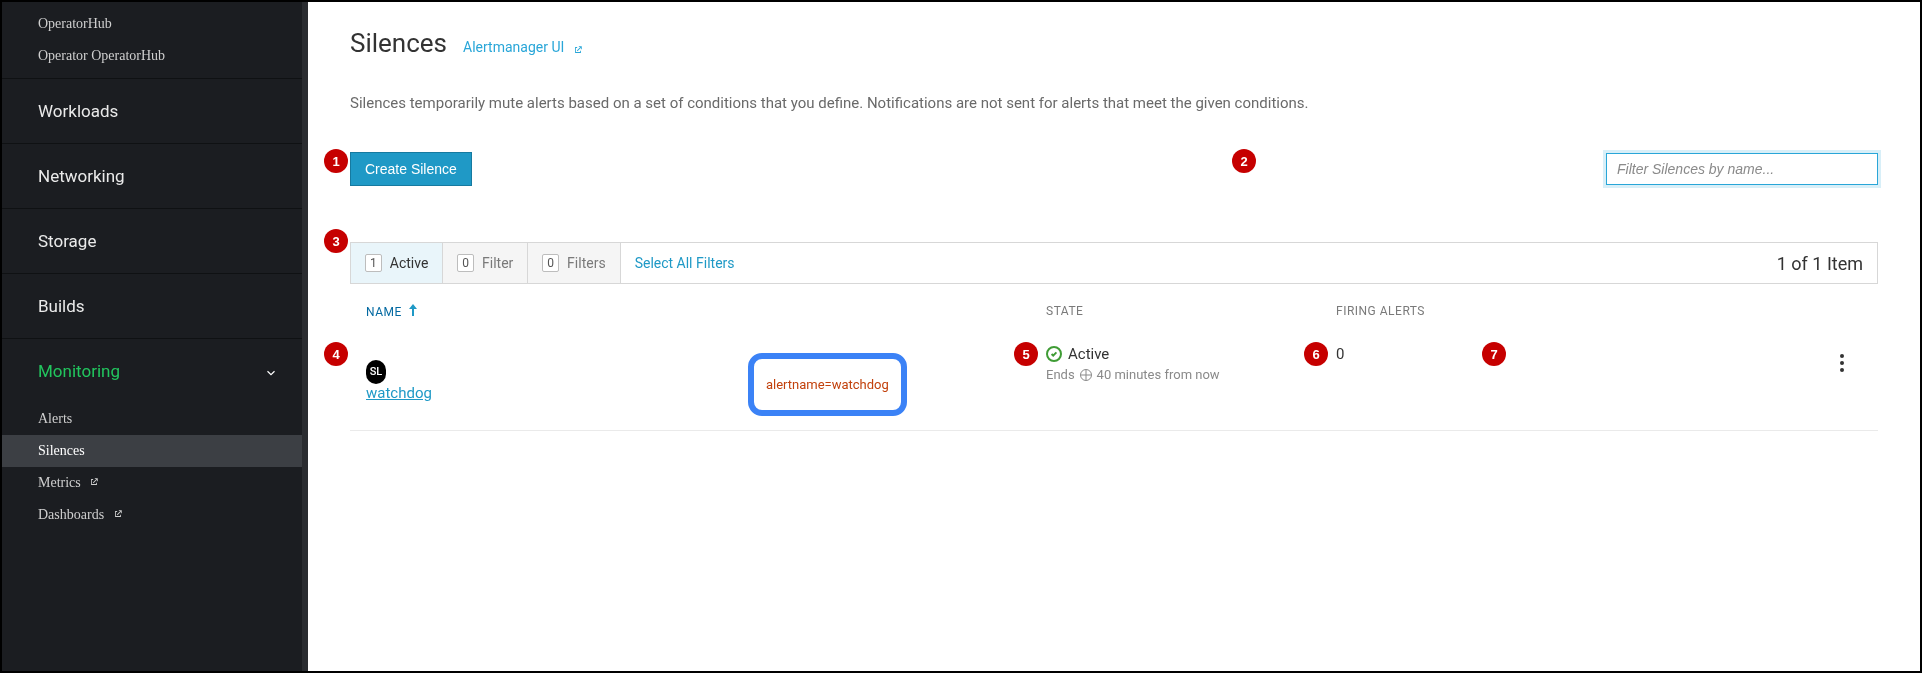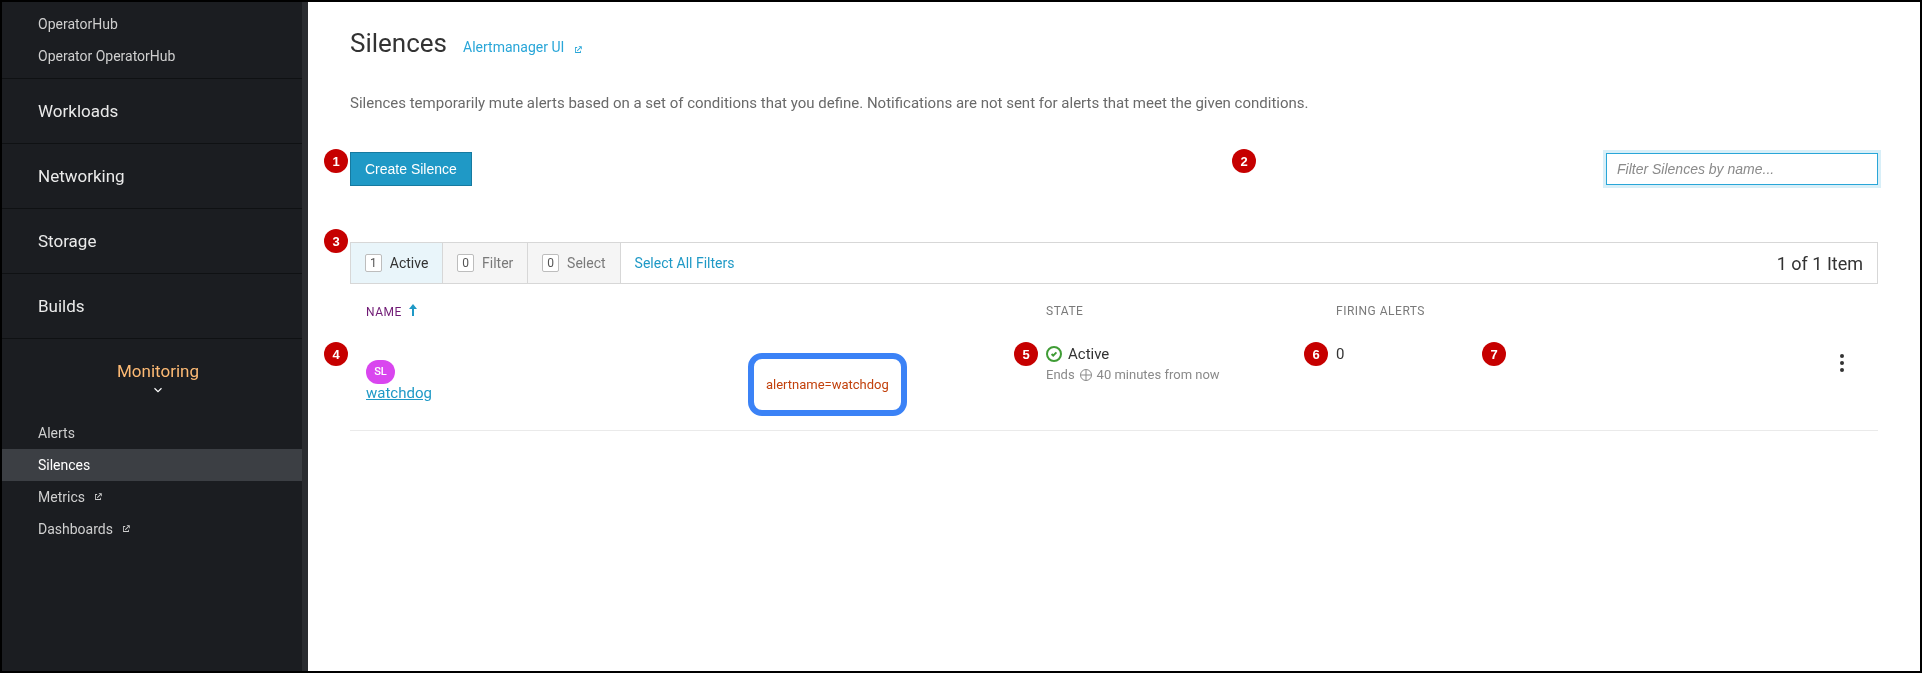--- a/index.html
+++ b/index.html
@@ -24,33 +24,34 @@
     color: #d0d0d0;
     height: 100%;
     overflow-y: auto;
     position: relative;
   }
   .sidebar-sub {
     padding: 8px 0 8px 36px;
     font-size: 14px;
     color: #cfcfcf;
     cursor: pointer;
+    font-family: Liberation Serif, serif;
   }
   .sidebar-section {
     padding: 22px 0 22px 36px;
     font-size: 17px;
     color: #eaeaea;
     border-top: 1px solid #0f1113;
     cursor: pointer;
     display: flex;
     align-items: center;
     justify-content: space-between;
     padding-right: 30px;
   }
-  .sidebar-section.expanded { color: #fdba74; flex-direction: column; }
+  .sidebar-section.expanded { color: #22c55e; }
   .sidebar-sub.active {
     background: #3c3f44;
     color: #fff;
   }
   .sidebar-sub, .sidebar-section { white-space: nowrap; }
   .sidebar-topgroup { padding-top: 6px; padding-bottom: 6px; }
   .ext-icon {
     display: inline-block;
     width: 10px; height: 10px;
     margin-left: 5px;
@@ -182,39 +183,39 @@
   }
 
   
   .thead {
     display: flex;
     padding: 20px 16px 12px 16px;
     color: #7a7a7a;
     font-size: 12px;
     letter-spacing: 0.5px;
   }
-  .col-name { flex: 0 0 680px; color: #701a75; display: flex; align-items: center; gap: 6px; }
+  .col-name { flex: 0 0 680px; color: #0369a1; display: flex; align-items: center; gap: 6px; }
   .col-state { flex: 0 0 290px; }
   .col-firing { flex: 0 0 170px; }
   .col-actions { flex: 0 0 30px; margin-left: auto; }
 
   .trow {
     display: flex;
     padding: 14px 16px;
     border-bottom: 1px solid #eaeaea;
     align-items: flex-start;
   }
   .trow .col-name { color: #333; }
   .sl-badge {
     display: inline-flex;
     align-items: center;
     justify-content: center;
-    width: 29px; height: 24px;
+    width: 20px; height: 24px;
     border-radius: 12px;
-    background: #d946ef;
+    background: #000000;
     color: #fff;
     font-size: 11px;
     font-weight: 500;
     margin-right: 8px;
   }
   .row-title {
     color: #1f99c6;
     font-size: 15px;
   }
   .pill {
@@ -345,21 +346,21 @@
         <div class="seg active">
           <span class="count">1</span>
           <span>Active</span>
         </div>
         <div class="seg">
           <span class="count">0</span>
           <span>Filter</span>
         </div>
         <div class="seg">
           <span class="count">0</span>
-          <span>Select</span>
+          <span>Filters</span>
         </div>
       </div>
       <div class="select-all">Select All Filters</div>
       <div class="count-summary">1 of 1 Item</div>
     </div>
 
     <div class="thead">
       <div class="col-name">
         <span>NAME</span>
         <span class="sort-icon">

